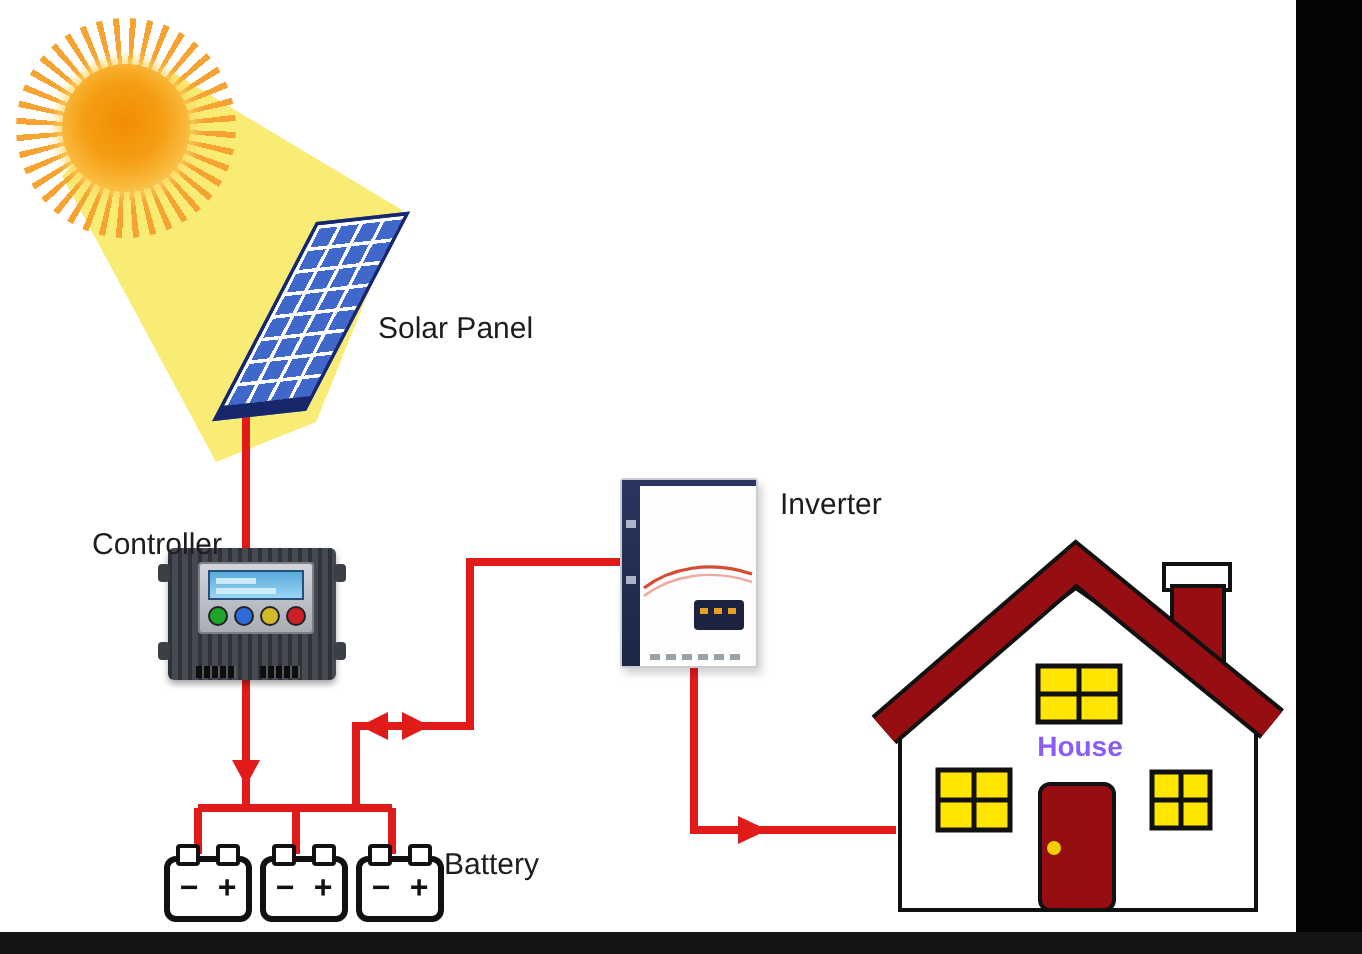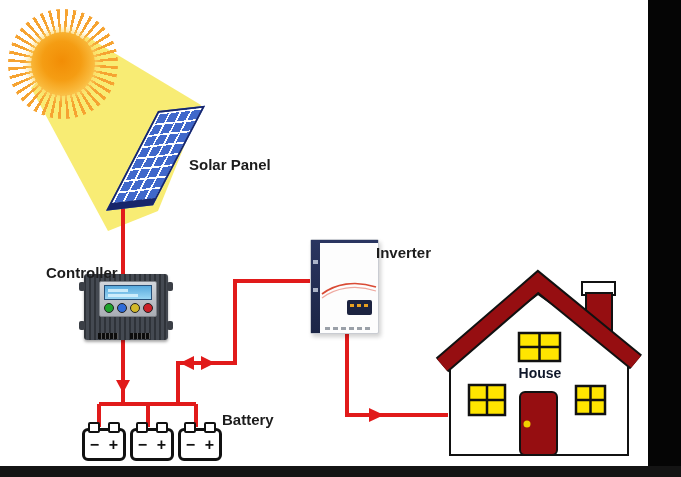--- a/index.html
+++ b/index.html
@@ -49,24 +49,24 @@
     background:repeating-linear-gradient(90deg,#9aa0a8 0 5px,rgba(0,0,0,0) 5px 8px);}
   .inv-mark{position:absolute;left:2px;width:5px;height:4px;background:#cdd4e4;opacity:.8;}
   
   .battery{position:absolute;top:428px;width:38px;height:27px;background:#ffffff;
     border:3px solid #111;border-radius:6px;display:flex;justify-content:space-around;
     align-items:center;}
   .battery .sign{font-size:16px;font-weight:900;color:#111;line-height:1;}
   .bat-tab{position:absolute;top:-9px;width:8px;height:7px;background:#fff;border:2px solid #111;border-radius:2px;}
   .bat-tab.l{left:3px;} .bat-tab.r{right:3px;}
   
-  .lbl{position:absolute;color:#1c1c1c;font-weight:700;font-size:15px;white-space:nowrap;}
+  .lbl{position:absolute;color:#1c1c1c;font-weight:400;font-size:15px;white-space:nowrap;}
   
   .house-lbl{position:absolute;left:512px;top:365px;width:56px;text-align:center;
-    color:#0f172a;font-weight:700;font-size:14px;}
+    color:#8b5cf6;font-weight:700;font-size:14px;}
 </style>
 </head>
 <body>
 
 <div class="canvas">
 
   <svg class="layer" width="681" height="477" viewBox="0 0 681 477">
 
     <polygon points="86,36 201,105 158,211 108,231 31,88" fill="#f8ec74"></polygon>
 
@@ -166,19 +166,19 @@
       <line x1="65" y1="123" x2="65" y2="153"></line>
         <line x1="47" y1="138" x2="83" y2="138"></line>
       <rect x="154" y="124" width="29" height="28" fill="#ffe500"></rect>
       <line x1="168.5" y1="124" x2="168.5" y2="152"></line>
         <line x1="154" y1="138" x2="183" y2="138"></line>
     </g>
   </svg>
 
   <div class="lbl" style="left:189px;top:156px">Solar Panel</div>
   <div class="lbl" style="left:46px;top:264px">Controller</div>
-  <div class="lbl" style="left:376px;top:244px">Inverter</div>
-  <div class="lbl" style="left:222px;top:411px">Battery</div>
+  <div class="lbl" style="left:390px;top:244px">Inverter</div>
+  <div class="lbl" style="left:222px;top:424px">Battery</div>
   <div class="house-lbl">House</div>
 
   <div class="bar-right"></div>
   <div class="bar-bottom"></div>
 </div>
 
 </body></html>

